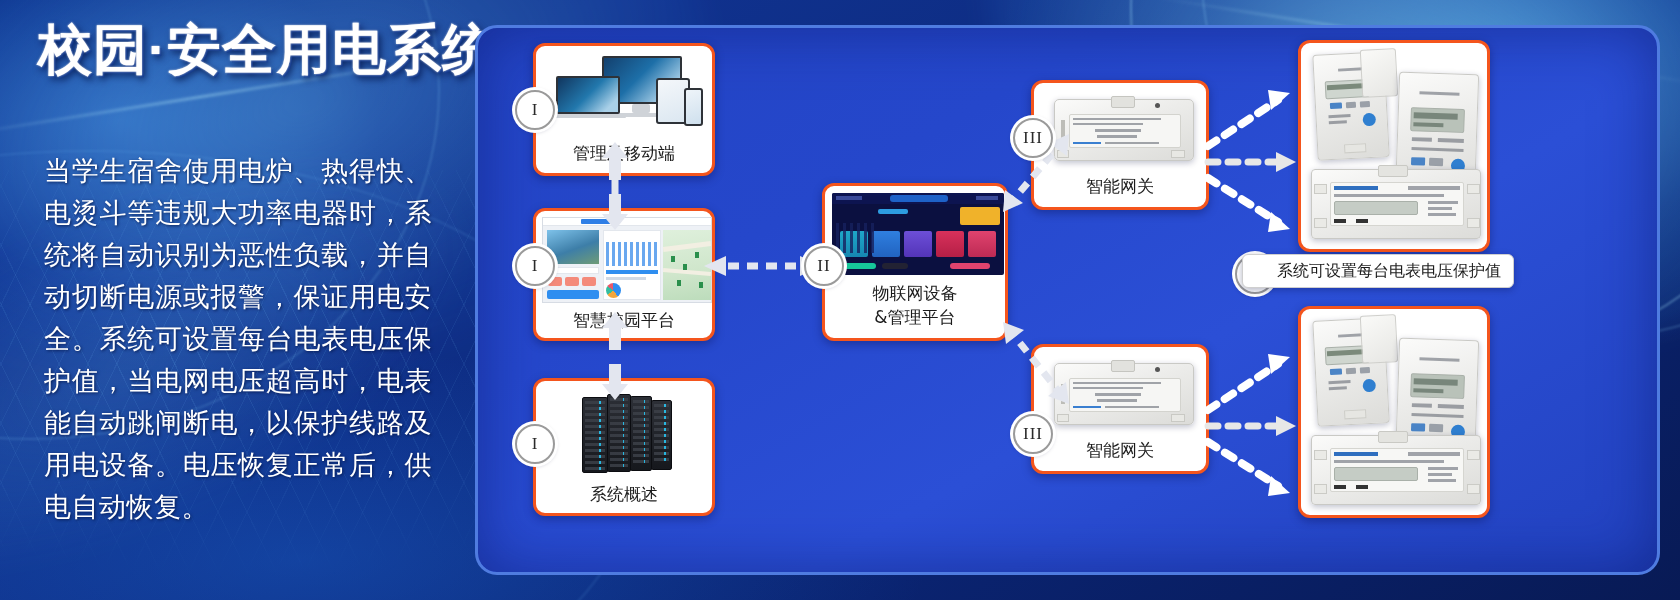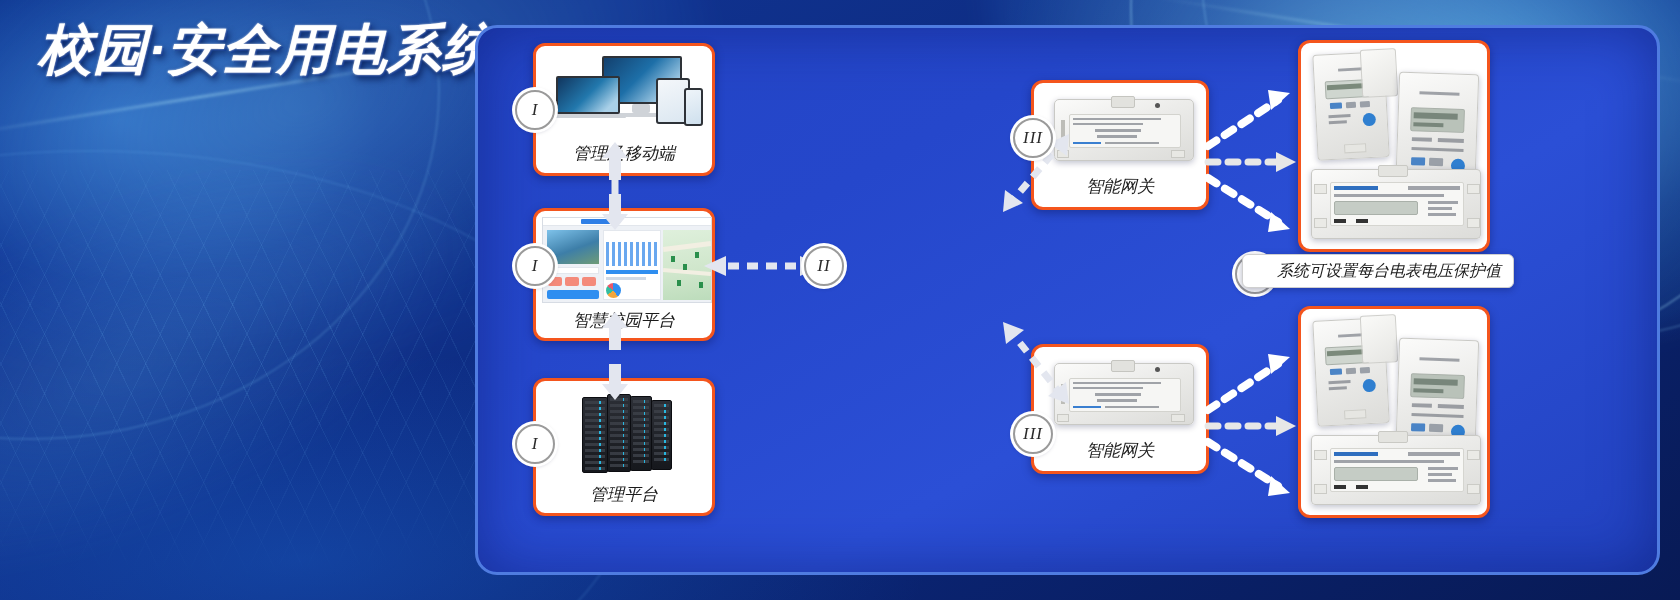--- a/index.html
+++ b/index.html
@@ -10,21 +10,20 @@
   }
   #stage {
     position: relative;
     width: 1680px; height: 600px;
     background:
       radial-gradient(ellipse 700px 420px at 1500px 60px, rgba(90,190,255,0.55) 0%, rgba(40,120,220,0.22) 42%, rgba(10,40,130,0) 72%),
       radial-gradient(ellipse 520px 320px at 120px 120px, rgba(80,170,255,0.42) 0%, rgba(20,70,180,0.18) 50%, rgba(8,30,110,0) 76%),
       radial-gradient(ellipse 900px 300px at 300px 560px, rgba(30,110,220,0.35) 0%, rgba(8,30,110,0) 70%),
       linear-gradient(150deg, #0b2f84 0%, #10328f 22%, #0d2b80 48%, #0a2370 70%, #081a55 100%);
     overflow: hidden;
-    font-style: italic;
   }
   
   .streak {
     position: absolute;
     border-radius: 50%;
     filter: blur(14px);
     pointer-events: none;
   }
   .s1 { left: -180px; top: -120px; width: 900px; height: 520px;
         background: radial-gradient(ellipse at 55% 45%, rgba(120,215,255,0.30), rgba(60,150,255,0.06) 55%, rgba(0,0,0,0) 72%);
@@ -187,20 +186,21 @@
   <div class="arc a1"></div>
   <div class="arc a2"></div>
   <div class="arc a3"></div>
   <div class="arc a4"></div>
   <div class="mesh"></div>
   <div class="glowline" style="left:-60px; top:96px; width:520px; transform:rotate(-9deg);"></div>
   <div class="glowline" style="left:1150px; top:40px; width:560px; transform:rotate(9deg);"></div>
 
   <div id="left">
     <div id="title">校园·安全用电系统</div>
+    <div id="body-text">当学生宿舍使用电炉、热得快、电烫斗等违规大功率电器时，系统将自动识别为恶性负载，并自动切断电源或报警，保证用电安全。系统可设置每台电表电压保护值，当电网电压超高时，电表能自动跳闸断电，以保护线路及用电设备。电压恢复正常后，供电自动恢复。</div>
   </div>
 
   <div id="diagram">
 
     <svg width="1185" height="550" style="position:absolute;left:0;top:0;z-index:3;">
       <defs>
         <marker id="sArr" markerWidth="8" markerHeight="8" refX="4" refY="4" orient="auto">
           <path d="M0,0 L8,4 L0,8 Z" fill="#e3e6ef"></path>
         </marker>
       </defs>
@@ -362,26 +362,50 @@
             <i></i>
             <i></i>
             <i></i>
             <i></i>
             <i></i>
             <i></i>
             <i></i>
             <i></i>
         </div>
       </div>
-      <div class="node-label" style="top:102px;">管理平台</div>
+      <div class="node-label" style="top:102px;">系统概述</div>
     </div>
     <div class="rnum" style="left:37px; top:396px;">
         <span>I</span>
       </div>
 
+    <div class="node" style="left:344px; top:155px; width:186px; height:158px;">
+      <div class="node-img" style="left:7px; top:7px; width:172px; height:82px; background:#0b1040; overflow:hidden; border-radius:2px;">
+        <div style="position:absolute;left:0;top:0;width:172px;height:11px;background:#0d1450;"></div>
+        <div style="position:absolute;left:58px;top:2px;width:58px;height:7px;background:#1e62c8;border-radius:3px;"></div>
+        <div style="position:absolute;left:4px;top:3px;width:26px;height:4px;background:#3a4a9a;"></div>
+        <div style="position:absolute;left:144px;top:3px;width:22px;height:4px;background:#3a4a9a;"></div>
+        <div style="position:absolute;left:46px;top:16px;width:30px;height:5px;background:#2d9ce0;border-radius:2px;"></div>
+        <div style="position:absolute;left:128px;top:14px;width:40px;height:18px;background:#f0b22a;border-radius:2px;"></div>
+        <div style="position:absolute;left:0;top:38px;width:172px;height:26px;display:flex;gap:4px;padding:0 8px;">
+          <div style="flex:1;background:linear-gradient(180deg,#1ea7c9,#1687b1);border-radius:2px;"></div>
+          <div style="flex:1;background:linear-gradient(180deg,#2f7fe0,#2163c0);border-radius:2px;"></div>
+          <div style="flex:1;background:linear-gradient(180deg,#6d4fd8,#5334b8);border-radius:2px;"></div>
+          <div style="flex:1;background:linear-gradient(180deg,#d8315b,#b51f46);border-radius:2px;"></div>
+          <div style="flex:1;background:linear-gradient(180deg,#e0436e,#bd2a54);border-radius:2px;"></div>
+        </div>
+        <div style="position:absolute;left:10px;top:70px;width:34px;height:6px;background:#16c79a;border-radius:3px;"></div>
+        <div style="position:absolute;left:50px;top:70px;width:26px;height:6px;background:#223;border-radius:3px;"></div>
+        <div style="position:absolute;left:118px;top:70px;width:40px;height:6px;background:#e0436e;border-radius:3px;"></div>
+        <div style="position:absolute;left:4px;top:30px;width:42px;height:30px;
+             background:repeating-linear-gradient(90deg,#16215e 0 3px, rgba(0,0,0,0) 3px 7px);opacity:.8;"></div>
+      </div>
+      <div class="node-label" style="top:96px;">物联网设备</div>
+      <div class="node-label" style="top:120px;">&amp;管理平台</div>
+    </div>
     <div class="rnum" style="left:326px; top:218px;">
         <span>II</span>
       </div>
 
     <div class="node" style="left:553px; top:52px; width:178px; height:130px;">
       <div class="node-img" style="left:20px; top:10px; width:140px; height:74px;">
         <div class="meter" style="left:0;top:6px;width:140px;height:62px;border-radius:5px;">
           <div class="tiny" style="left:56px;top:-4px;width:24px;height:12px;background:#e2e2de;border:1px solid #c5c5c0;border-radius:2px;"></div>
           <div class="tiny" style="left:100px;top:3px;width:5px;height:5px;border-radius:50%;background:#555;"></div>
           <div style="position:absolute;left:14px;top:14px;width:112px;height:34px;background:#f6f6f4;border:1px solid #d3d3ce;border-radius:2px;"></div>

